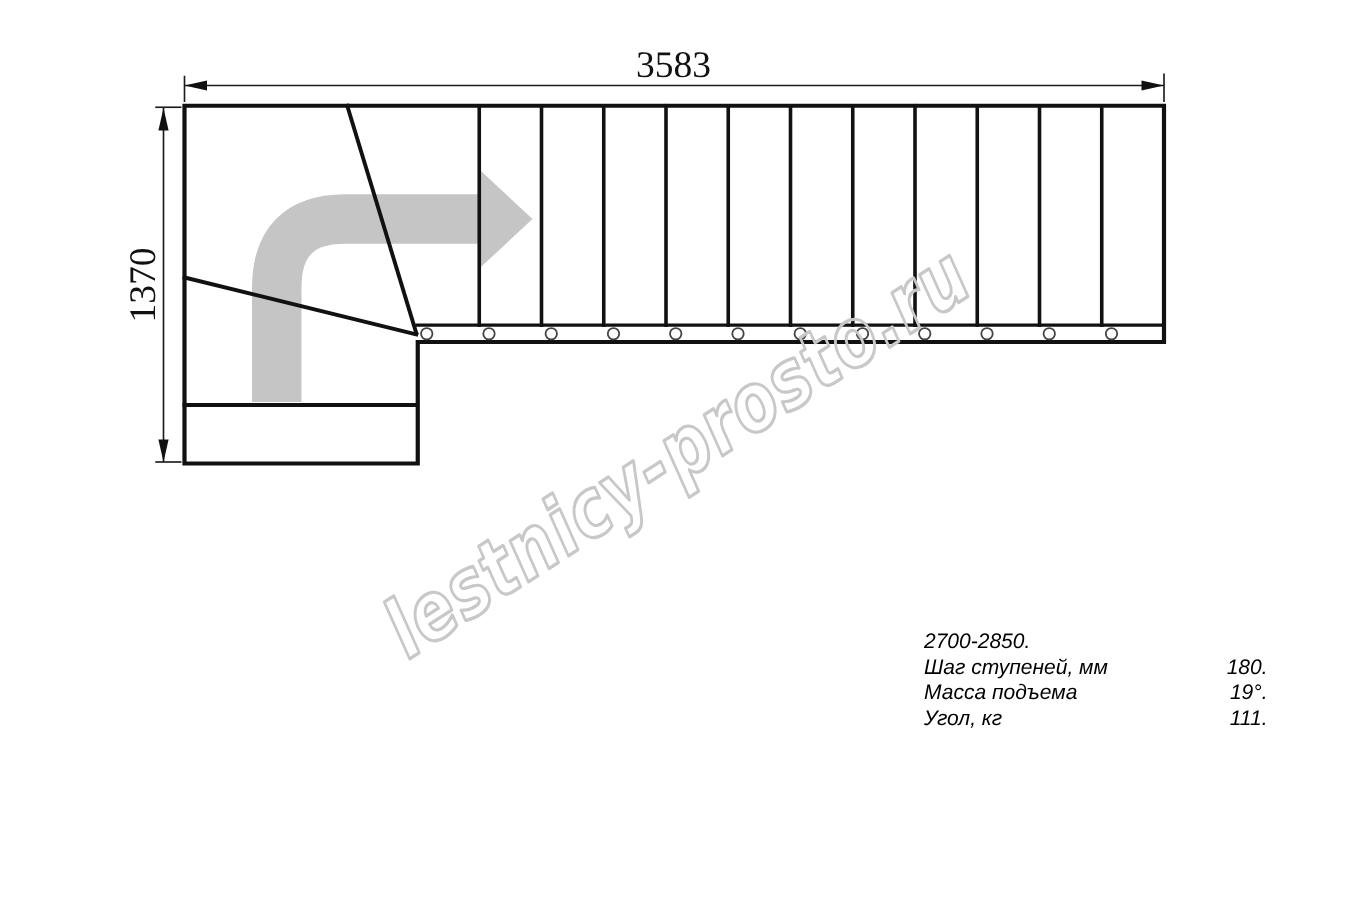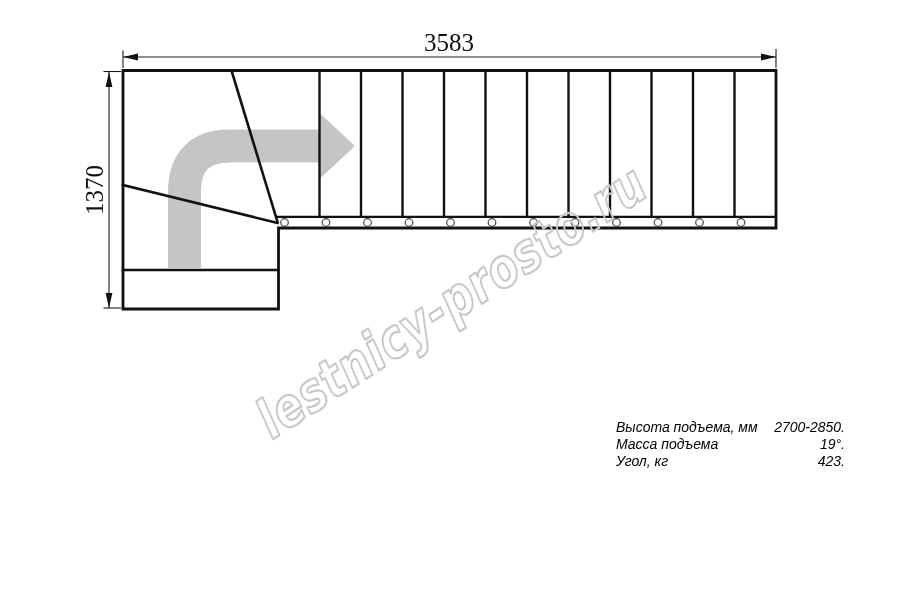--- a/index.html
+++ b/index.html
@@ -102,26 +102,29 @@
     </g>
 
     <text x="449" y="51" text-anchor="middle" fill="#111111" stroke="none" font-family="Liberation Serif, DejaVu Serif, serif" font-size="25">3583</text>
     <text transform="translate(103 190) rotate(-90)" text-anchor="middle" fill="#111111" stroke="none" font-family="Liberation Serif, DejaVu Serif, serif" font-size="25">1370</text>
 
     <text x="272" y="440" transform="rotate(-33 272 440)" textLength="452" lengthAdjust="spacingAndGlyphs" font-family="DejaVu Sans, sans-serif" font-size="54" font-weight="bold" font-style="italic" letter-spacing="1" fill="none" stroke-width="2.2" stroke-linejoin="round" stroke="#c8c8c8">lestnicy-prosto.ru</text>
   </svg>
 
   <div class="spec-table">
     <div class="spec-row">
-      <span class="lbl">Высота подъема, мм</span>
       <span class="val">2700-2850.</span>
+    </div>
+    <div class="spec-row">
+      <span class="lbl">Шаг ступеней, мм</span>
+      <span class="val">180.</span>
     </div>
     <div class="spec-row">
       <span class="lbl">Масса подъема</span>
       <span class="val">19°.</span>
     </div>
     <div class="spec-row">
       <span class="lbl">Угол, кг</span>
-      <span class="val">423.</span>
+      <span class="val">111.</span>
     </div>
   </div>
 
 </div>
 
 </body></html>

